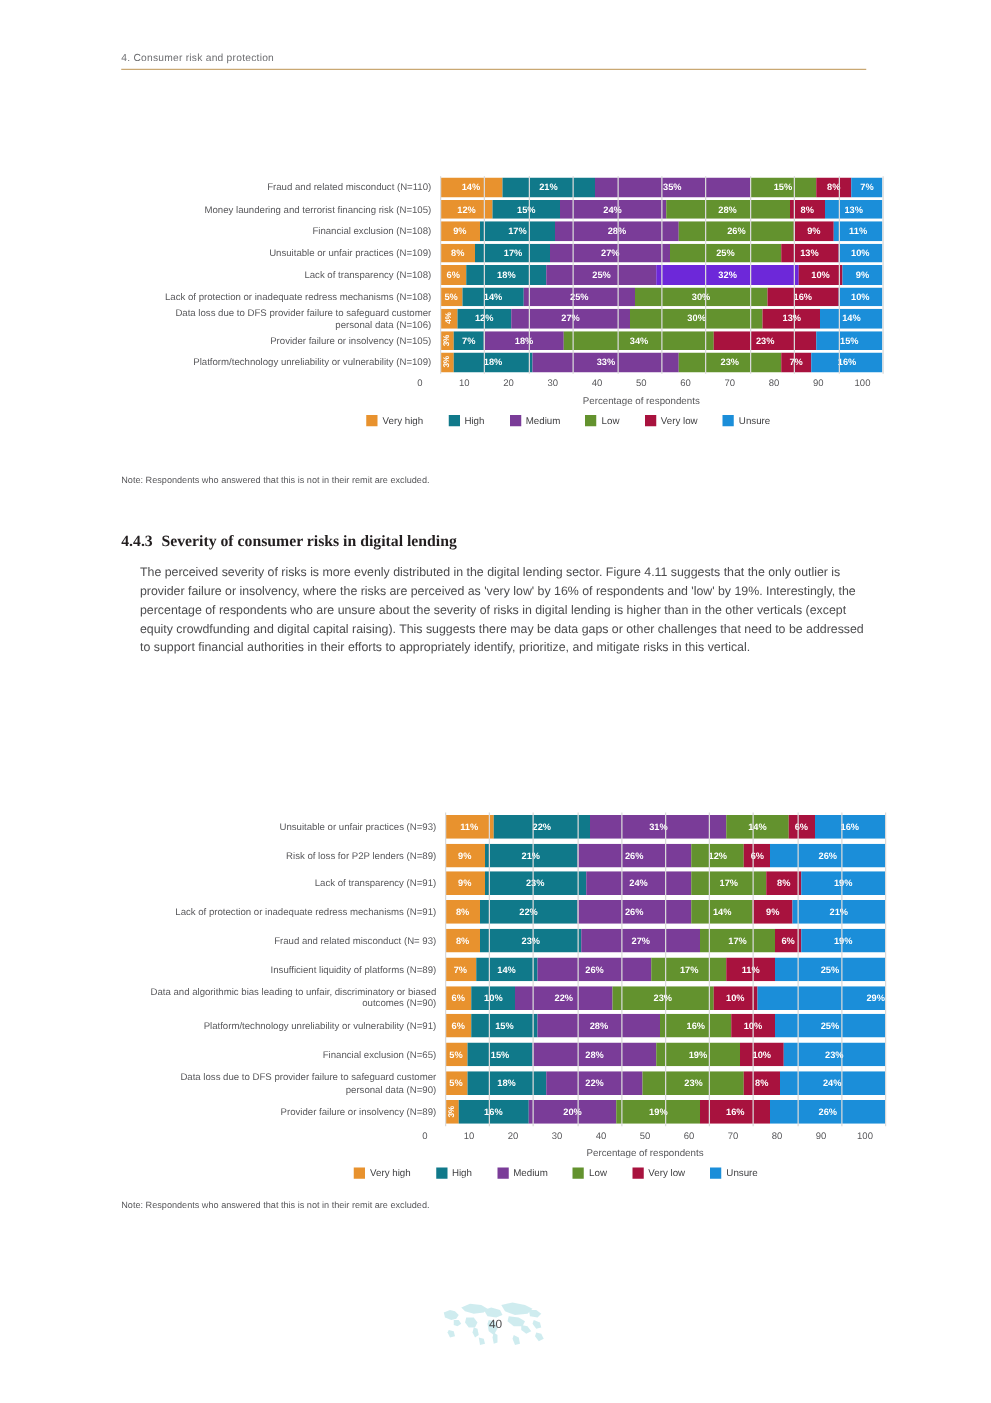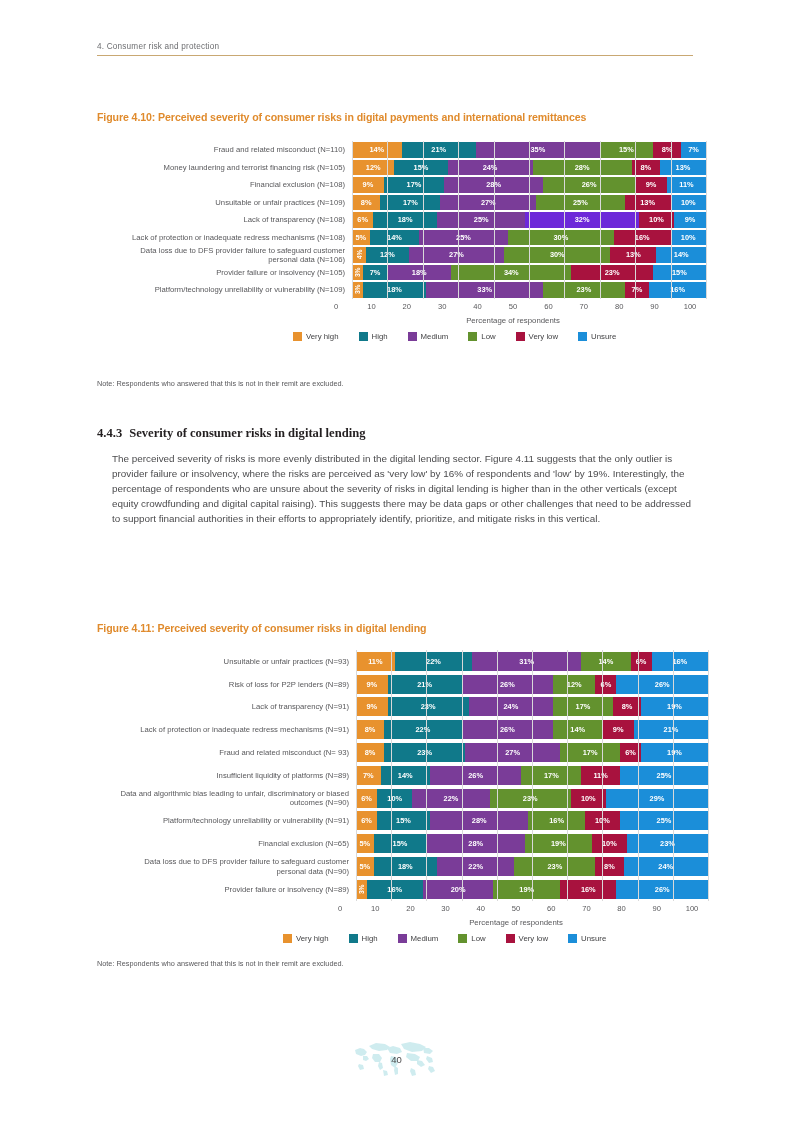--- a/index.html
+++ b/index.html
@@ -216,21 +216,20 @@
 </head>
 <body>
 
 <div class="page">
 
   <div class="run-head">
     <div class="run-head-text">4.  Consumer risk and protection</div>
     <div class="run-head-rule"></div>
   </div>
 
-  <div class="fig-title" style="left:97px; top:111px;">Figure 4.10: Perceived severity of consumer risks in digital payments and international remittances</div>
 
   <div class="chart" id="chart-410" style="left:97px; top:141px; width:600px;">
       <div class="rows" style="width: 593px;">
         <div class="grid" style="left: 239px; width: 354px;">
           <i style="left: 0px;"></i>
           <i style="left: 35.4px;"></i>
           <i style="left: 70.8px;"></i>
           <i style="left: 106.2px;"></i>
           <i style="left: 141.6px;"></i>
           <i style="left: 177px;"></i>
@@ -491,21 +490,20 @@
     </div>
 
   <div class="note" style="left:97px; top:379px;">Note: Respondents who answered that this is not in their remit are excluded.</div>
 
   <div class="sec-head" style="left:97px; top:426px;">
     <span class="num">4.4.3</span><span>Severity of consumer risks in digital lending</span>
   </div>
 
   <div class="body-copy" style="left:112px; top:451px; width:583px;">The perceived severity of risks is more evenly distributed in the digital lending sector. Figure 4.11 suggests that the only outlier is provider failure or insolvency, where the risks are perceived as 'very low' by 16% of respondents and 'low' by 19%. Interestingly, the percentage of respondents who are unsure about the severity of risks in digital lending is higher than in the other verticals (except equity crowdfunding and digital capital raising). This suggests there may be data gaps or other challenges that need to be addressed to support financial authorities in their efforts to appropriately identify, prioritize, and mitigate risks in this vertical.</div>
 
-  <div class="fig-title" style="left:97px; top:622px;">Figure 4.11: Perceived severity of consumer risks in digital lending</div>
 
   <div class="chart" id="chart-411" style="left:97px; top:650px; width:600px;">
       <div class="rows" style="width: 595px;">
         <div class="grid" style="left: 243px; width: 352px;">
           <i style="left: 0px;"></i>
           <i style="left: 35.2px;"></i>
           <i style="left: 70.4px;"></i>
           <i style="left: 105.6px;"></i>
           <i style="left: 140.8px;"></i>
           <i style="left: 176px;"></i>
@@ -664,21 +662,21 @@
             </div>
             <div class="seg" style="width: 77.44px; background: rgb(122, 60, 152);">
               <span>22%</span>
             </div>
             <div class="seg" style="width: 80.96px; background: rgb(99, 146, 46);">
               <span>23%</span>
             </div>
             <div class="seg" style="width: 35.2px; background: rgb(168, 18, 62);">
               <span>10%</span>
             </div>
-            <div class="seg" style="width: 102.08px; background: rgb(27, 142, 217);">
+            <div class="seg" style="width: 102.08px; background: rgb(27, 142, 217); justify-content: flex-end;">
               <span>29%</span>
             </div>
           </div>
         </div>
         <div class="row" style="height: 22.8px;">
           <div class="row-label" style="width: 243px;">Platform/technology unreliability or vulnerability (N=91)</div>
           <div class="bar" style="width: 352px; height: 19px;">
             <div class="seg" style="width: 21.12px; background: rgb(232, 146, 46);">
               <span>6%</span>
             </div>

